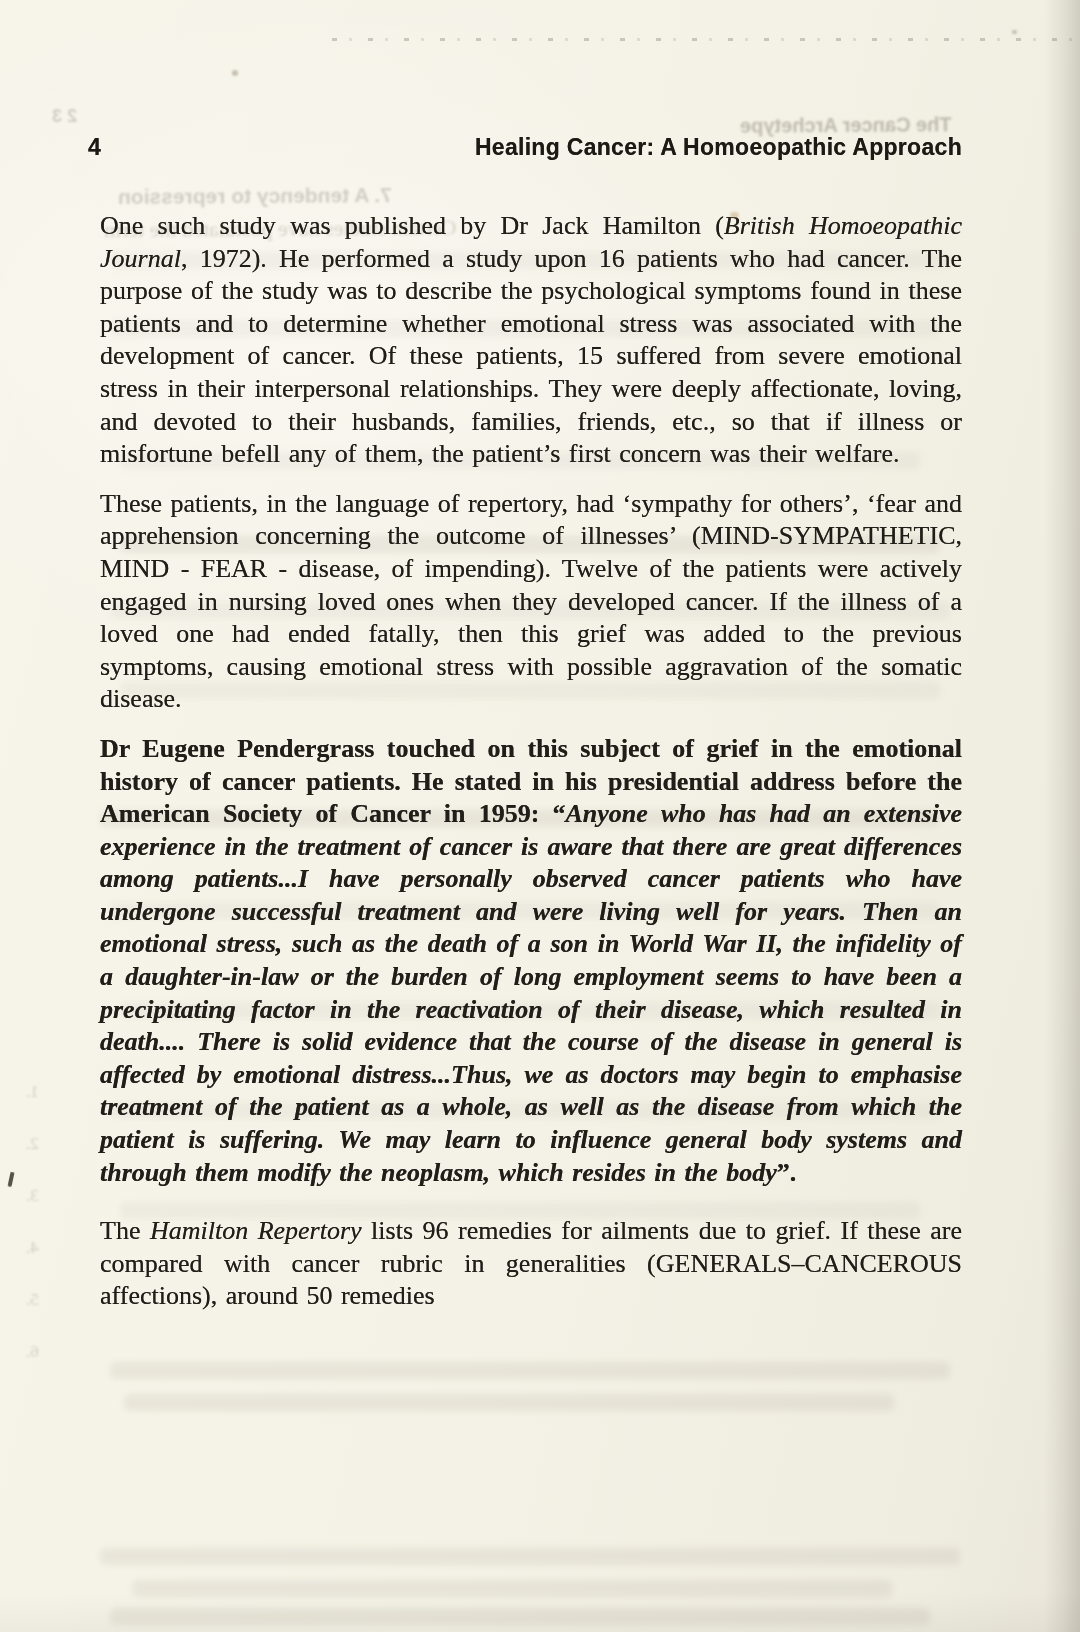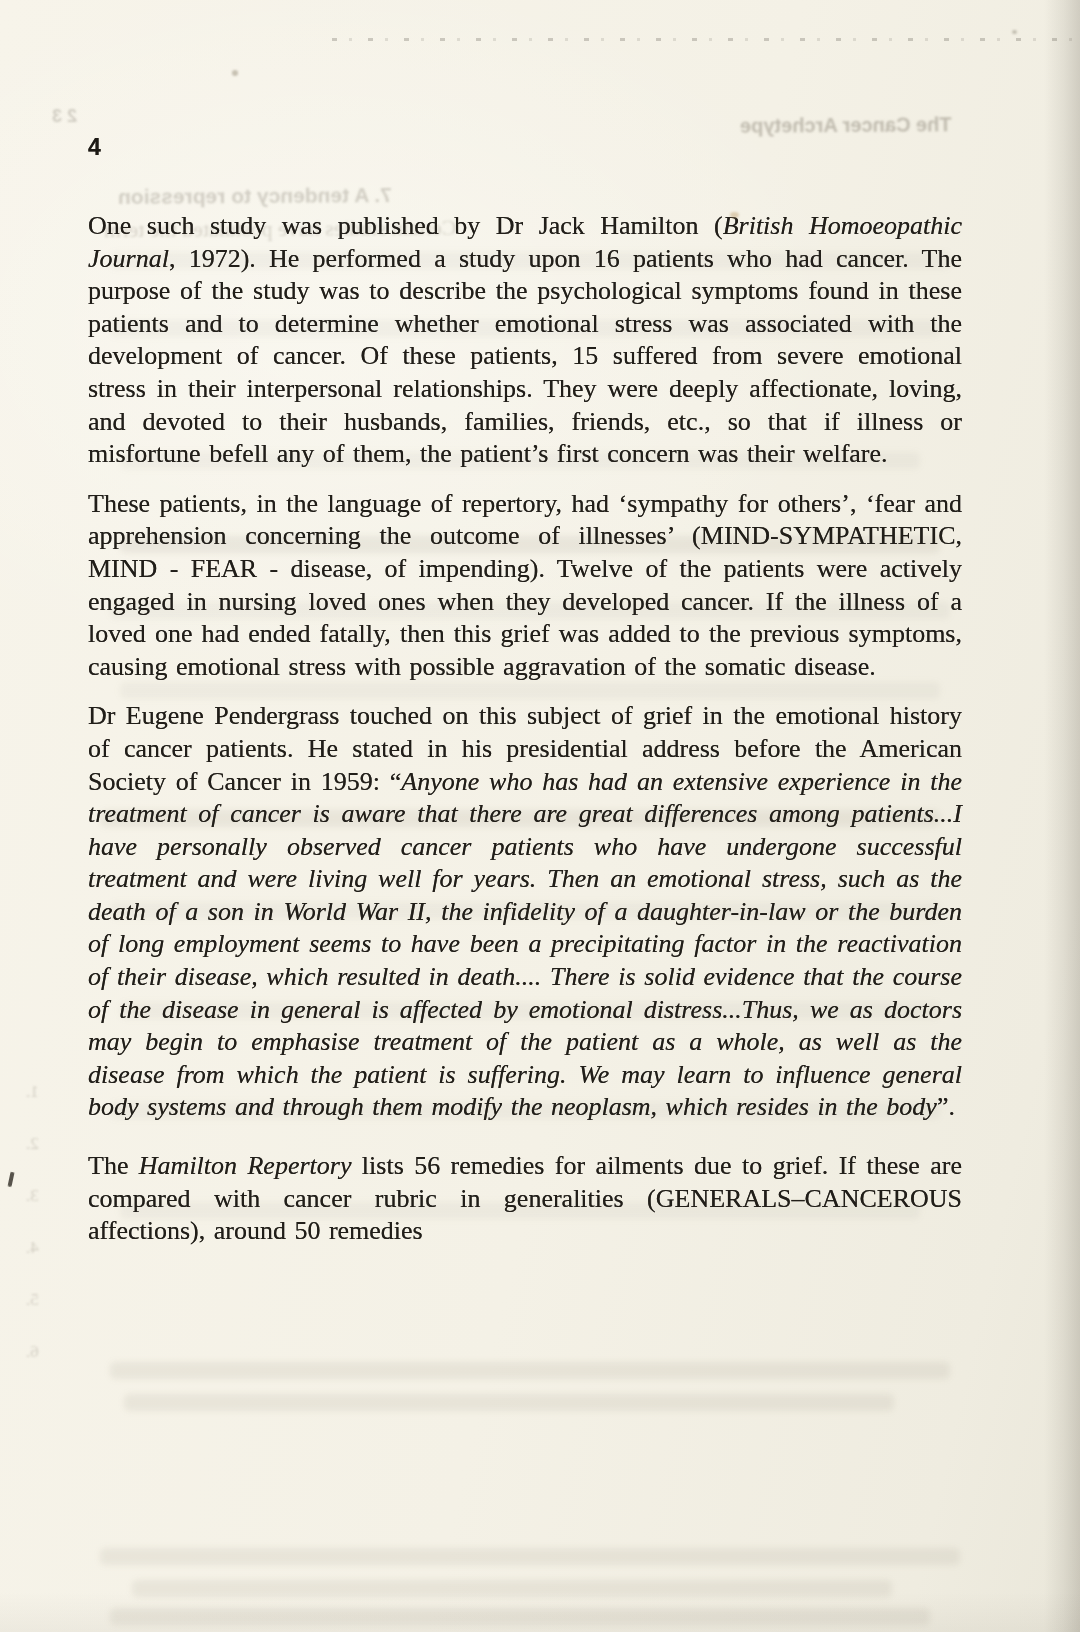--- a/index.html
+++ b/index.html
@@ -94,22 +94,22 @@
   .body-text {
     position: absolute;
     left: 88px; top: 210px; width: 874px;
     font-size: 26px;
     line-height: 32.6px;
     text-align: justify;
     word-spacing: 2px;
     z-index: 2;
     text-shadow: 0 0 0.6px rgba(33,30,25,0.8);
   }
-  .body-text p { margin: 0 0 17px 0; }
-  .body-text p.quote-para { margin-bottom: 26px; }
+  .body-text p { margin: 0 0 17px 12px; }
+  .body-text p.quote-para { margin-bottom: 26px; font-weight: bold; }
   .it { font-style: italic; }
 </style>
 </head>
 <body>
 
 <div class="page">
 
   <div class="bleed">
     <span class="ghost sansb" style="right:128px; top:114px; font-size:20px;">The Cancer Archetype</span>
     <span class="ghost sansb" style="left:118px; top:184px; font-size:21px; color:rgba(118,111,98,0.30);">7.   A tendency to repression</span>
@@ -142,27 +142,28 @@
   </div>
 
   <div class="dotline"></div>
   <div class="tickmark"></div>
   <div class="speck s1"></div>
   <div class="speck s2"></div>
   <div class="speck s3"></div>
 
   <div class="header">
     <span>4</span>
+    <span>Healing Cancer: A Homoeopathic Approach</span>
   </div>
 
   <div class="body-text">
     <p><span>One such study was published by Dr Jack Hamilton (</span><span class="it">British Homoeopathic Journal</span><span>, 1972). He performed a study upon 16 patients who had cancer. The purpose of the study was to describe the psychological symptoms found in these patients and to determine whether emotional stress was associated with the development of cancer. Of these patients, 15 suffered from severe emotional stress in their interpersonal relationships. They were deeply affectionate, loving, and devoted to their husbands, families, friends, etc., so that if illness or misfortune befell any of them, the patient’s first concern was their welfare.</span></p>
 
     <p><span>These patients, in the language of repertory, had ‘sympathy for others’, ‘fear and apprehension concerning the outcome of illnesses’ (MIND-SYMPATHETIC, MIND - FEAR - disease, of impending). Twelve of the patients were actively engaged in nursing loved ones when they developed cancer. If the illness of a loved one had ended fatally, then this grief was added to the previous symptoms, causing emotional stress with possible aggravation of the somatic disease.</span></p>
 
     <p class="quote-para"><span>Dr Eugene Pendergrass touched on this subject of grief in the emotional history of cancer patients. He stated in his presidential address before the American Society of Cancer in 1959: “</span><span class="it">Anyone who has had an extensive experience in the treatment of cancer is aware that there are great differences among patients...I have personally observed cancer patients who have undergone successful treatment and were living well for years. Then an emotional stress, such as the death of a son in World War II, the infidelity of a daughter-in-law or the burden of long employment seems to have been a precipitating factor in the reactivation of their disease, which resulted in death.... There is solid evidence that the course of the disease in general is affected by emotional distress...Thus, we as doctors may begin to emphasise treatment of the patient as a whole, as well as the disease from which the patient is suffering. We may learn to influence general body systems and through them modify the neoplasm, which resides in the body</span><span>”.</span></p>
 
-    <p><span>The </span><span class="it">Hamilton Repertory</span><span> lists 56 remedies for ailments due to grief. If these are compared with cancer rubric in generalities (GENERALS–CANCEROUS affections), around 50 remedies</span></p>
+    <p><span>The </span><span class="it">Hamilton Repertory</span><span> lists 96 remedies for ailments due to grief. If these are compared with cancer rubric in generalities (GENERALS–CANCEROUS affections), around 50 remedies</span></p>
   </div>
 
   <div class="edge-shadow"></div>
   <div class="bottom-vignette"></div>
 </div>
 
 </body></html>

